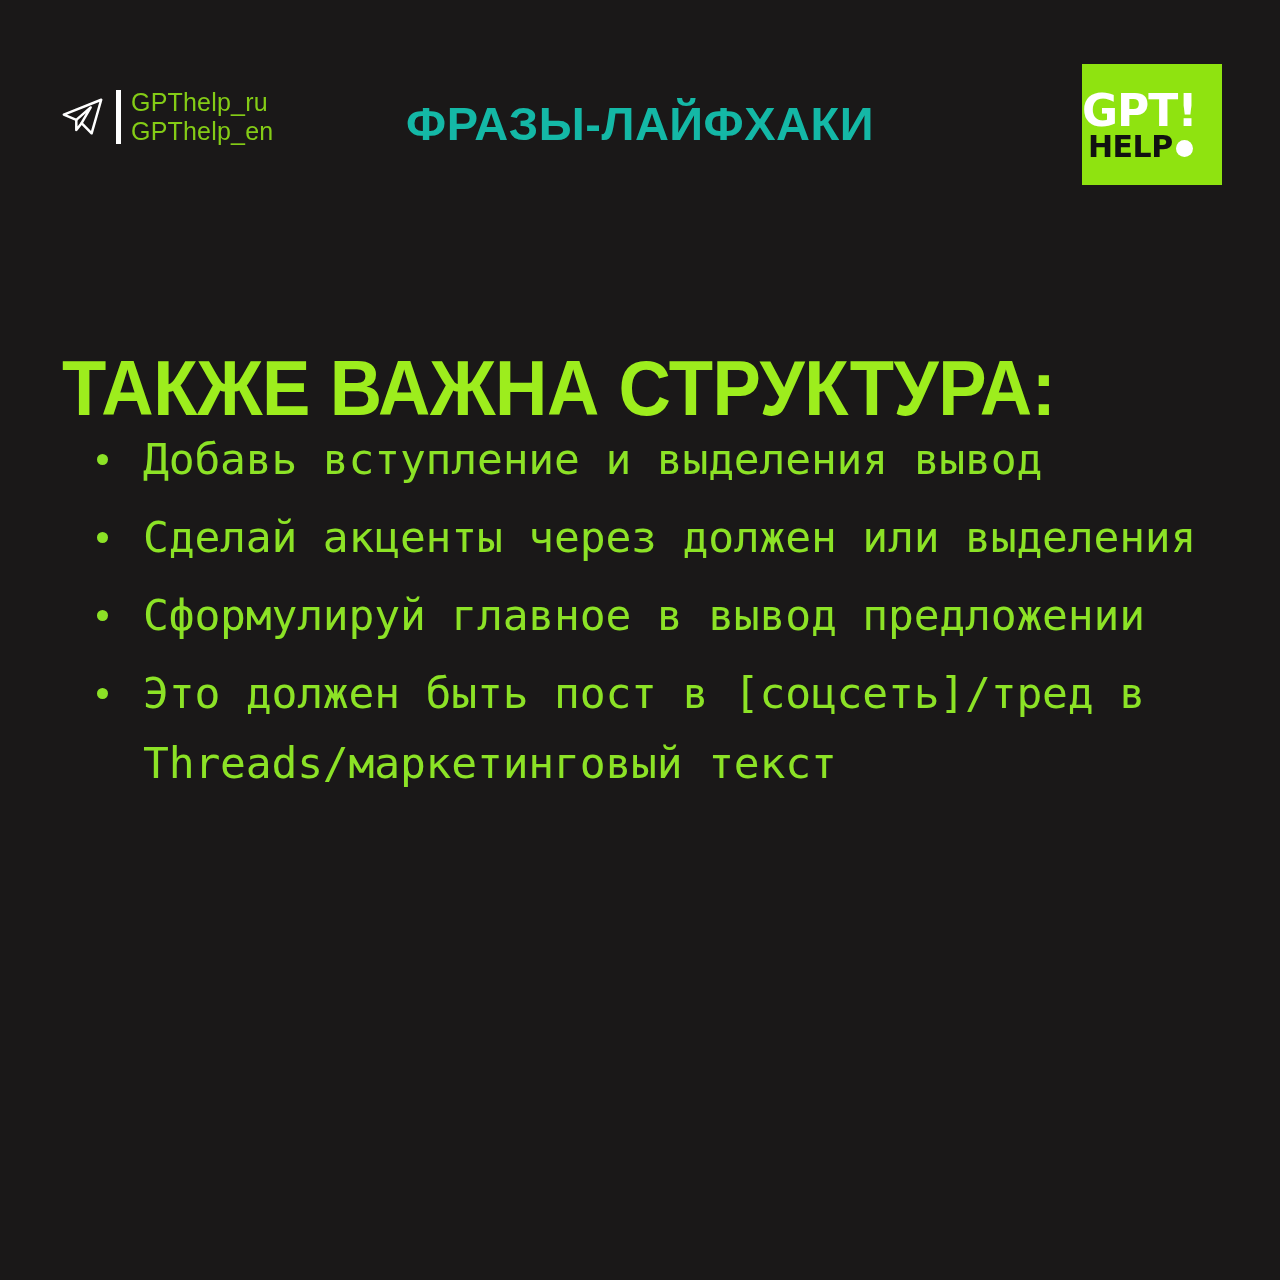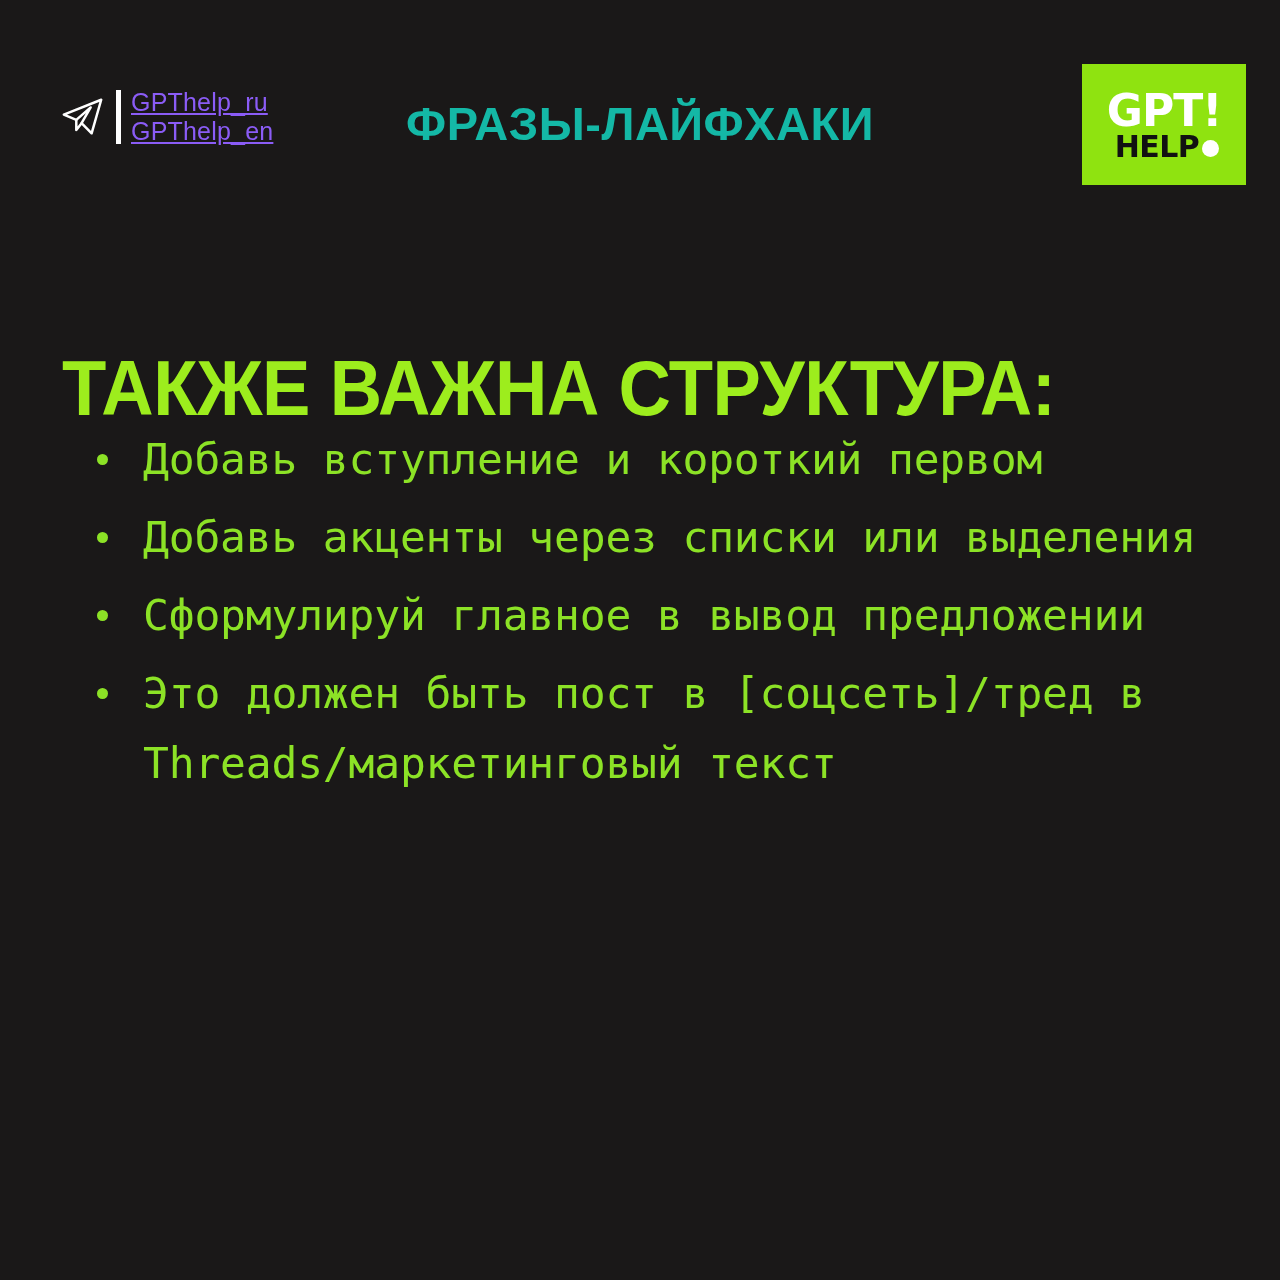--- a/index.html
+++ b/index.html
@@ -49,50 +49,48 @@
     background: #ffffff;
     flex: none;
   }
   .handle-lines {
     display: flex;
     flex-direction: column;
     justify-content: center;
     line-height: 1.14;
   }
   .handle-lines span {
-    color: #8b5cf6;
+    color: #84cc16;
     font-size: 25px;
     letter-spacing: 0.2px;
     white-space: nowrap;
-    text-decoration: underline;
   }
 
   .header-title {
     position: absolute;
     left: 0;
     top: 96px;
     width: 1280px;
     text-align: center;
     color: #14b8a6;
     font-size: 47px;
     font-weight: 700;
     letter-spacing: 0.5px;
     white-space: nowrap;
   }
 
   .logo-badge {
     position: absolute;
     left: 1082px;
     top: 64px;
-    width: 164px;
+    width: 140px;
     height: 121px;
     background: #8fe310;
     display: flex;
     flex-direction: column;
-    align-items: center;
     justify-content: center;
     overflow: hidden;
   }
   .logo-top {
     color: #ffffff;
     font-size: 44px;
     font-weight: 700;
     letter-spacing: -1px;
     line-height: 0.92;
     margin-top: 4px;
@@ -202,25 +200,25 @@
       </span>
     </div>
 
   </div>
 
   <h1 class="main-heading">ТАКЖЕ ВАЖНА СТРУКТУРА:</h1>
 
   <ul class="bullet-list">
     <li class="bullet-item">
       <span class="bullet-dot"></span>
-      <span class="bullet-text">Добавь вступление и короткий первом</span>
-    </li>
-    <li class="bullet-item">
-      <span class="bullet-dot"></span>
-      <span class="bullet-text">Добавь акценты через списки или выделения</span>
+      <span class="bullet-text">Добавь вступление и выделения вывод</span>
+    </li>
+    <li class="bullet-item">
+      <span class="bullet-dot"></span>
+      <span class="bullet-text">Сделай акценты через должен или выделения</span>
     </li>
     <li class="bullet-item">
       <span class="bullet-dot"></span>
       <span class="bullet-text">Сформулируй главное в вывод предложении</span>
     </li>
     <li class="bullet-item">
       <span class="bullet-dot"></span>
       <span class="bullet-text">Это должен быть пост в [соцсеть]/тред в Threads/маркетинговый текст</span>
     </li>
   </ul>

